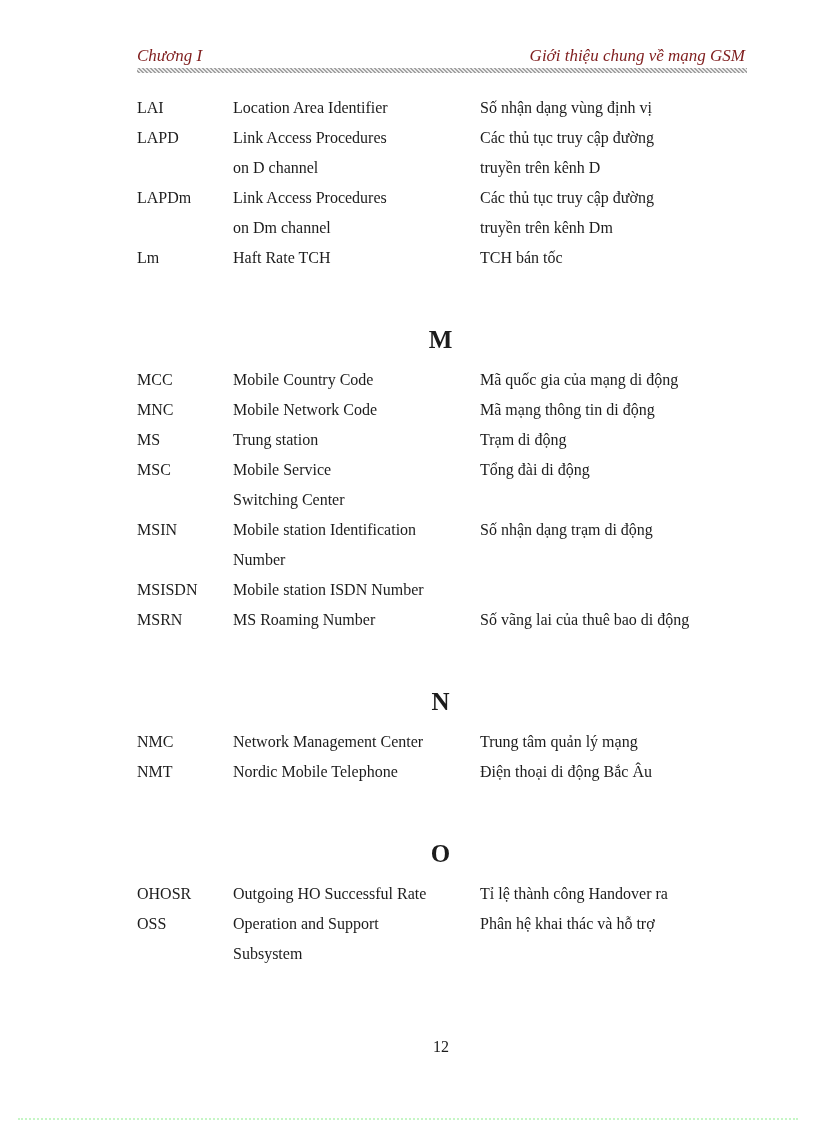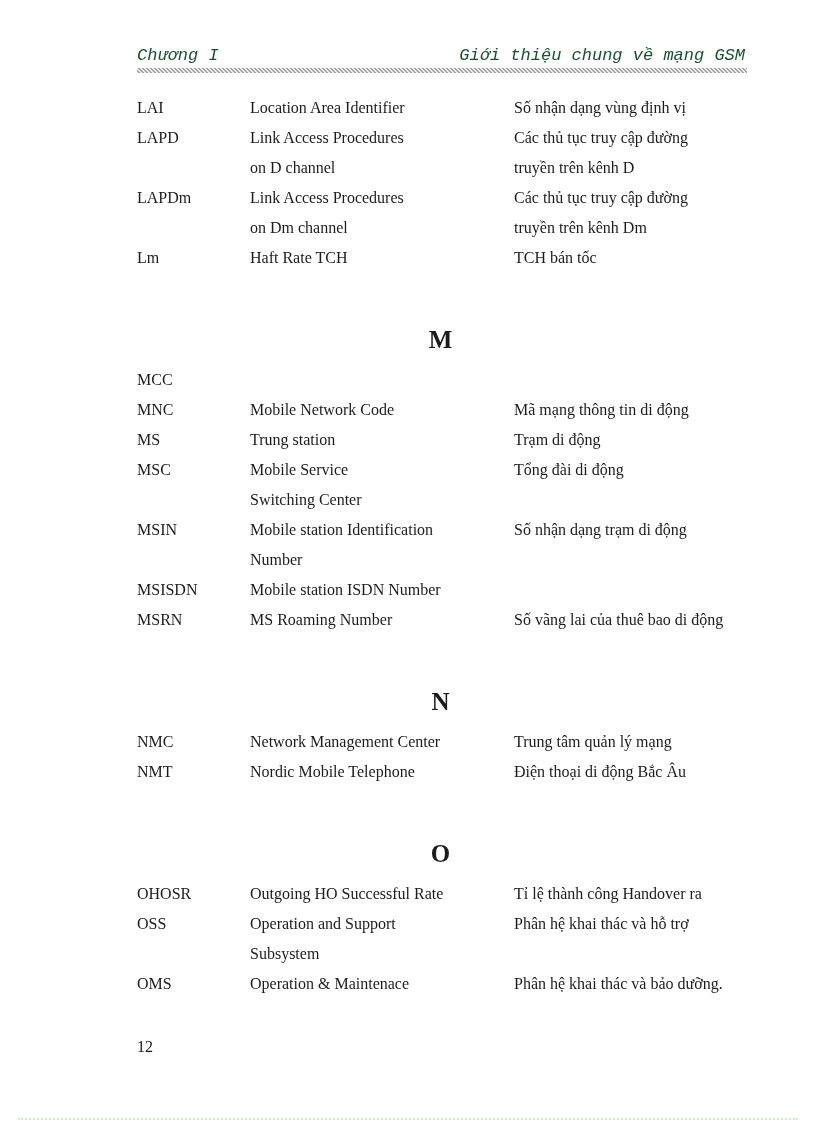--- a/index.html
+++ b/index.html
@@ -8,21 +8,21 @@
     width:816px;height:1123px;
     background:#ffffff;
     font-family:"Liberation Serif","DejaVu Serif",serif;
     color:#1c1c1c;
     overflow:hidden;
   }
   
   .running-header{
     position:absolute;top:46px;left:137px;width:608px;
     display:flex;justify-content:space-between;
-    font-style:italic;font-size:17px;line-height:20px;color:#14532d;font-family:Liberation Mono, monospace;
+    font-style:italic;font-size:17px;line-height:20px;color:#7f1d1d;
   }
   .header-rule{
     position:absolute;top:68px;left:137px;width:610px;height:5px;
     background:linear-gradient(45deg,#a3a3a3 25%,#ececec 25%,#ececec 50%,#a3a3a3 50%,#a3a3a3 75%,#ececec 75%);
     background-size:4px 4px;
   }
   
   .glossary{
     position:absolute;top:93px;left:137px;width:640px;
     font-size:16px;line-height:30px;
@@ -31,27 +31,26 @@
     width:608px;
     text-align:center;
     font-weight:bold;font-size:25px;line-height:30px;
     margin-top:52px;margin-bottom:10px;
     letter-spacing:1px;
   }
   .entry{
     display:grid;
     grid-template-columns:96px 247px 1fr;
     align-items:start;
-    gap:17px;
   }
   .cell{white-space:pre-line;}
   
   .page-number{
     position:absolute;top:1036px;left:137px;width:608px;
-    font-size:16px;line-height:22px;
+    text-align:center;font-size:16px;line-height:22px;
   }
   .bottom-dots{
     position:absolute;left:18px;right:18px;bottom:3px;height:0;
     border-top:2px dotted #c5f6c5;
   }
 </style>
 </head>
 <body>
 
 <div class="page">
@@ -83,20 +82,22 @@
 truyền trên kênh Dm</span>
       </div>
       <div class="entry">
         <span class="cell">Lm</span>
         <span class="cell">Haft Rate TCH</span>
         <span class="cell">TCH bán tốc</span>
       </div>
       <div class="section-letter">M</div>
       <div class="entry">
         <span class="cell">MCC</span>
+        <span class="cell">Mobile Country Code</span>
+        <span class="cell">Mã quốc gia của mạng di động</span>
       </div>
       <div class="entry">
         <span class="cell">MNC</span>
         <span class="cell">Mobile Network Code</span>
         <span class="cell">Mã mạng thông tin di động</span>
       </div>
       <div class="entry">
         <span class="cell">MS</span>
         <span class="cell">Trung station</span>
         <span class="cell">Trạm di động</span>
@@ -138,23 +139,18 @@
         <span class="cell">OHOSR</span>
         <span class="cell">Outgoing HO Successful Rate</span>
         <span class="cell">Tỉ lệ thành công Handover ra</span>
       </div>
       <div class="entry">
         <span class="cell">OSS</span>
         <span class="cell">Operation and Support
 Subsystem</span>
         <span class="cell">Phân hệ khai thác và hỗ trợ</span>
       </div>
-      <div class="entry">
-        <span class="cell">OMS</span>
-        <span class="cell">Operation &amp; Maintenace</span>
-        <span class="cell">Phân hệ khai thác và bảo dưỡng.</span>
-      </div>
     </div>
 
   <div class="page-number">12</div>
   <div class="bottom-dots"></div>
 
 </div>
 
 </body></html>

